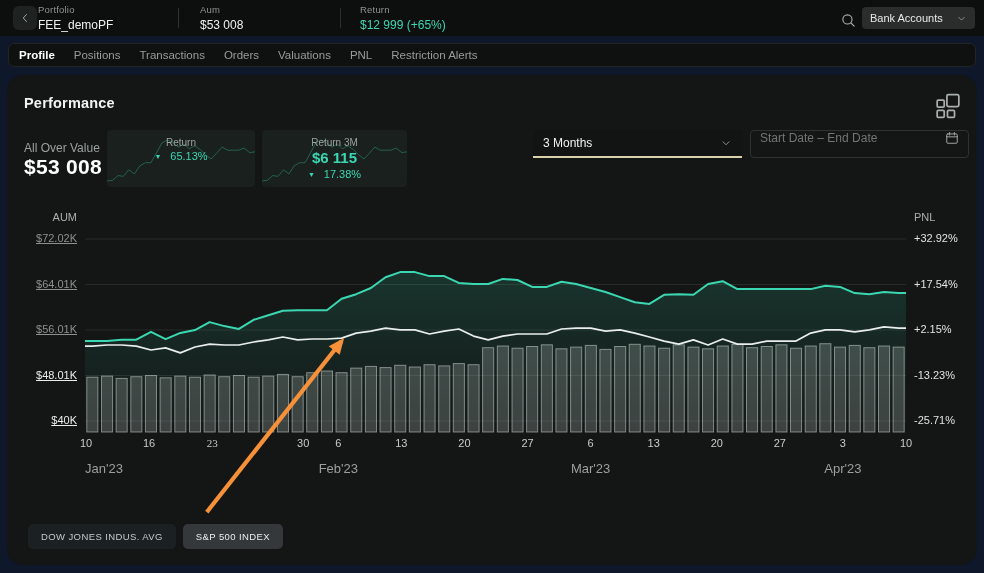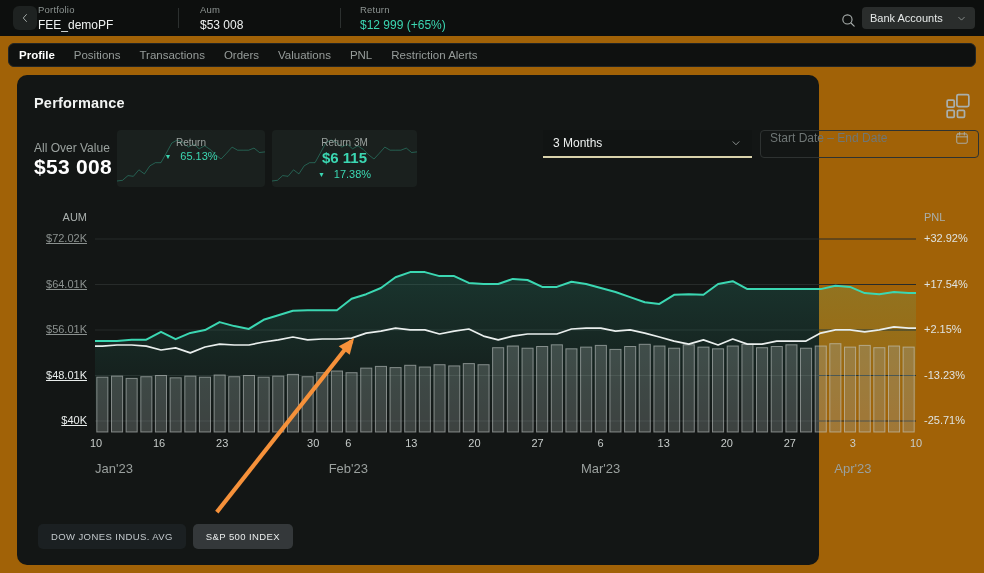--- a/index.html
+++ b/index.html
@@ -1,16 +1,16 @@
 <!DOCTYPE html>
 <html><head>
 <meta charset="utf-8">
 <style>
   html,body{margin:0;padding:0;background:#050606;}
-  .page{position:relative;width:984px;height:573px;background:#a16207;overflow:hidden;
+  .page{position:relative;width:984px;height:573px;background:#0f172a;overflow:hidden;
         font-family:"Liberation Sans",sans-serif;color:#e8ecea;}
   
   .topbar{position:absolute;left:0;top:0;width:984px;height:36px;background:#0d0f0e;}
   .back-btn{position:absolute;left:13px;top:6px;width:24px;height:24px;border-radius:6px;
             background:#1e2221;display:flex;align-items:center;justify-content:center;cursor:pointer;}
   .tb-group{position:absolute;top:4px;line-height:1.25;}
   .tb-label{font-size:9.5px;color:#8d9492;letter-spacing:.2px;}
   .tb-value{font-size:12px;color:#eef1f0;margin-top:2px;}
   .tb-value.accent{color:#3bd7b2;}
   .tb-sep{position:absolute;top:8px;width:1px;height:20px;background:#2c302f;}
@@ -18,21 +18,21 @@
   .bank-select{position:absolute;right:9px;top:7px;width:113px;height:22px;background:#2a2d2c;
                border-radius:4px;display:flex;align-items:center;justify-content:space-between;
                padding:0 8px;font-size:11px;color:#e6e9e8;cursor:pointer;box-sizing:border-box;}
   
   .tabbar{position:absolute;left:8px;top:43px;width:968px;height:24px;background:#0f1110;
           border:1px solid #222525;border-radius:6px;display:flex;align-items:center;
           gap:19px;padding:0 10px;box-sizing:border-box;}
   .tab{font-size:11.5px;color:#969c9a;cursor:pointer;white-space:nowrap;}
   .tab.active{color:#ffffff;font-weight:bold;}
   
-  .panel{position:absolute;left:17px;top:75px;width:802px;height:490px;background:#131615;border-radius:10px;}
+  .panel{position:absolute;left:7px;top:75px;width:970px;height:490px;background:#131615;border-radius:16px;}
   .perf-title{position:absolute;left:17px;top:20px;font-size:14.5px;font-weight:bold;color:#f2f4f3;letter-spacing:.2px;}
   .grid-icon{position:absolute;left:928px;top:18px;width:26px;height:26px;cursor:pointer;}
   .aov-label{position:absolute;left:17px;top:66px;font-size:12px;color:#9aa19e;}
   .aov-value{position:absolute;left:17px;top:80px;font-size:21px;font-weight:bold;color:#ffffff;letter-spacing:.3px;}
   .card{position:absolute;top:55px;height:57px;background:#1a201e;border-radius:4px;overflow:hidden;}
   .card1{left:100px;width:148px;}
   .card2{left:255px;width:145px;}
   .spark{position:absolute;left:0;top:0;width:100%;height:100%;}
   .card-label{position:relative;text-align:center;margin-top:7px;font-size:10px;color:#9ba29f;}
   .card-value{position:relative;text-align:center;margin-top:1px;font-size:15px;font-weight:bold;color:#3bd7b2;}
@@ -254,21 +254,21 @@
           <rect x="793.5" y="119.0" width="11.1" height="86.0" fill="rgba(158,168,166,0.30)" stroke="rgba(205,212,210,0.55)" stroke-width="1"></rect>
           <rect x="808.1" y="120.1" width="11.1" height="84.9" fill="rgba(158,168,166,0.30)" stroke="rgba(205,212,210,0.55)" stroke-width="1"></rect>
         </g>
         <polyline points="0,119.1 7.3,119.1 22.0,118.0 36.7,118.0 51.3,119.1 66.0,123.0 80.6,120.9 95.3,125.9 110.0,120.0 124.6,117.1 139.3,118.0 153.9,118.0 168.6,115.0 183.3,112.9 197.9,110.0 212.6,112.9 227.2,112.0 241.9,112.0 256.6,111.1 271.2,106.1 285.9,104.1 300.5,101.1 315.2,102.9 329.9,102.9 344.5,107.0 359.2,104.1 373.8,102.0 388.5,109.1 403.2,112.9 417.8,109.1 432.5,107.0 447.2,107.0 461.8,107.0 476.5,102.0 491.1,101.1 505.8,101.1 520.5,104.1 535.1,102.9 549.8,106.1 564.4,110.0 579.1,114.1 593.8,117.1 608.4,112.9 623.1,118.0 637.7,112.0 652.4,117.1 667.1,117.1 681.7,114.1 696.4,114.1 711.0,114.1 725.7,106.1 740.4,102.9 755.0,102.9 769.7,104.9 784.3,102.9 799.0,99.9 813.7,101.1 821,101.1" fill="none" stroke="#e9eeed" stroke-width="1.7" stroke-linejoin="round"></polyline>
         <polyline points="0,113.9 7.3,113.9 22.0,113.9 36.7,112.7 51.3,112.7 66.0,104.8 80.6,112.2 95.3,105.9 110.0,103.1 124.6,95.1 139.3,99.1 153.9,101.9 168.6,92.8 183.3,88.3 197.9,83.7 212.6,83.2 227.2,83.2 241.9,83.2 256.6,71.8 271.2,67.2 285.9,61.0 300.5,50.2 315.2,45.1 329.9,45.1 344.5,49.1 359.2,49.1 373.8,55.9 388.5,57.0 403.2,57.0 417.8,51.9 432.5,53.0 447.2,59.9 461.8,59.9 476.5,54.7 491.1,57.0 505.8,61.0 520.5,65.0 535.1,70.1 549.8,75.2 564.4,76.9 579.1,67.8 593.8,67.2 608.4,67.8 623.1,57.0 637.7,54.2 652.4,62.1 667.1,62.1 681.7,62.1 696.4,62.1 711.0,62.1 725.7,62.1 740.4,58.7 755.0,59.9 769.7,66.1 784.3,67.2 799.0,65.0 813.7,66.1 821,66.1" fill="none" stroke="#3bd7b2" stroke-width="2" stroke-linejoin="round"></polyline>
       </svg>
 
     <div class="xticks" id="xticks">
         <span style="left: 1px;">10</span>
         <span style="left: 64.0769px;">16</span>
-        <span style="left: 127.154px;">23</span>
+        <span style="left: 127.154px; font-family: Liberation Serif, serif;">23</span>
         <span style="left: 190.231px; margin-left: 28px;">30</span>
         <span style="left: 253.308px;">6</span>
         <span style="left: 316.385px;">13</span>
         <span style="left: 379.462px;">20</span>
         <span style="left: 442.538px;">27</span>
         <span style="left: 505.615px;">6</span>
         <span style="left: 568.692px;">13</span>
         <span style="left: 631.769px;">20</span>
         <span style="left: 694.846px;">27</span>
         <span style="left: 757.923px;">3</span>

